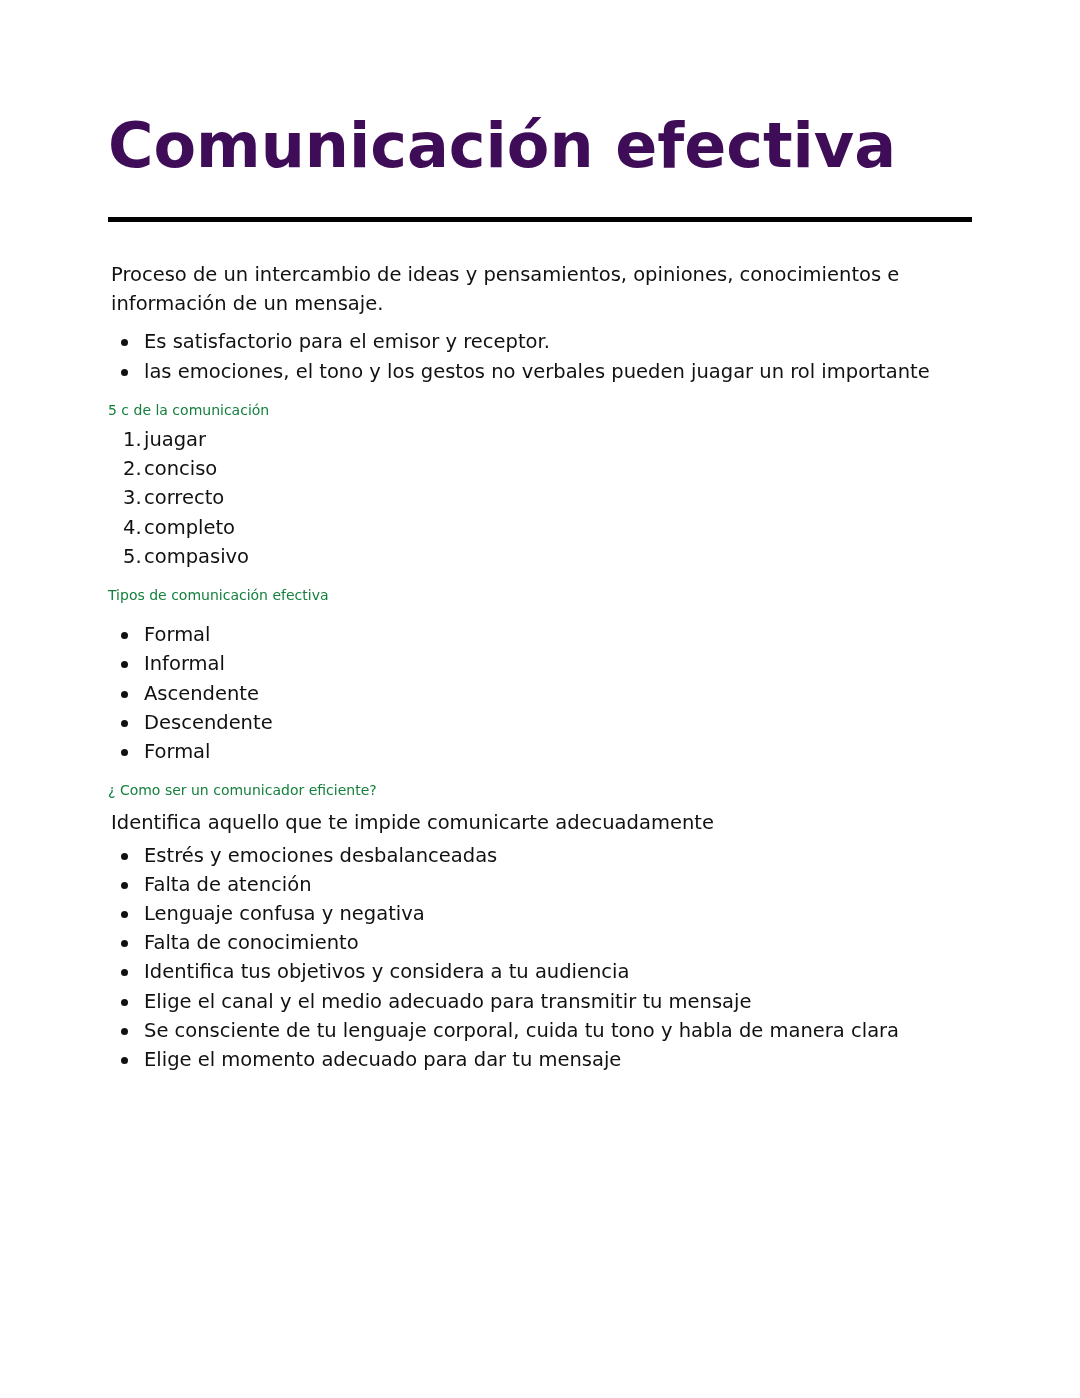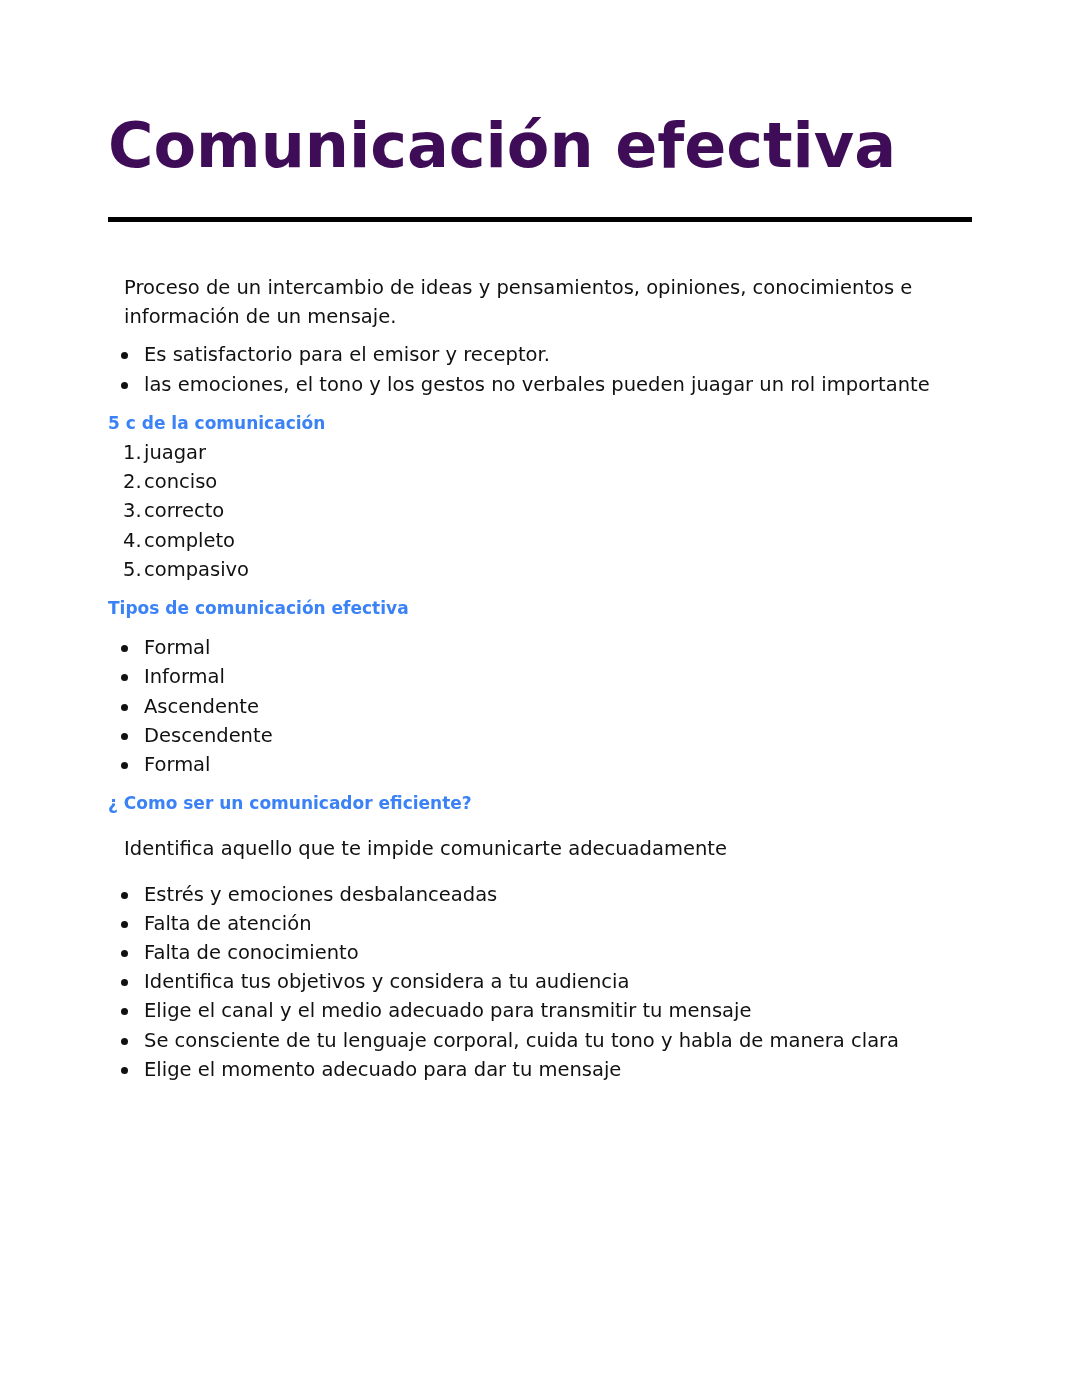--- a/index.html
+++ b/index.html
@@ -45,21 +45,21 @@
     }
     .content {
       position: absolute;
       left: 0;
       top: 257px;
       width: 864px;
       font-size: 19.5px;
       line-height: 29.2px;
     }
     .content p {
-      margin: 16px;
+      margin: 3px;
     }
     .para-intro {
       margin-bottom: 9px !important;
     }
     ul, ol {
       margin: 0;
       padding: 0;
       list-style: none;
     }
     li {
@@ -78,24 +78,24 @@
     }
     ol li .num {
       position: absolute;
       left: 15px;
       top: 0;
       width: 21px;
       text-align: left;
     }
     .heading {
       margin: 10px 0 0 0;
-      font-weight: bold;
-      font-size: 17px;
+      font-weight: normal;
+      font-size: 14px;
       line-height: 29.2px;
-      color: #3b82f6;
+      color: #15803d;
     }
     .list-intro { margin-bottom: 10px; }
     .list-types { margin-top: 10px; margin-bottom: 0; }
     .list-5c { margin-top: 0; }
     .plain-line { margin: 0; }
   </style>
 </head>
 <body>
 
 <div class="page">
@@ -126,20 +126,21 @@
       <li><span class="bullet"></span><span>Ascendente</span></li>
       <li><span class="bullet"></span><span>Descendente</span></li>
       <li><span class="bullet"></span><span>Formal</span></li>
     </ul>
 
     <h2 class="heading">¿ Como  ser un comunicador eficiente?</h2>
     <p class="plain-line">Identifica aquello que te impide comunicarte adecuadamente</p>
     <ul>
       <li><span class="bullet"></span><span>Estrés y emociones desbalanceadas</span></li>
       <li><span class="bullet"></span><span>Falta de atención</span></li>
+      <li><span class="bullet"></span><span>Lenguaje confusa y negativa</span></li>
       <li><span class="bullet"></span><span>Falta de conocimiento</span></li>
       <li><span class="bullet"></span><span>Identifica tus objetivos y considera a tu audiencia</span></li>
       <li><span class="bullet"></span><span>Elige el canal y el medio adecuado para transmitir tu mensaje</span></li>
       <li><span class="bullet"></span><span>Se consciente de tu lenguaje corporal, cuida tu tono y habla de manera clara</span></li>
       <li><span class="bullet"></span><span>Elige el momento adecuado para dar tu mensaje</span></li>
     </ul>
   </div>
 </div>
 
 </body></html>

